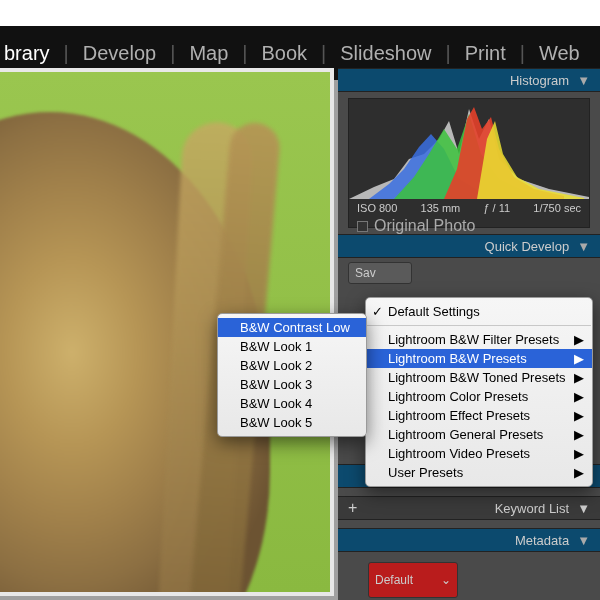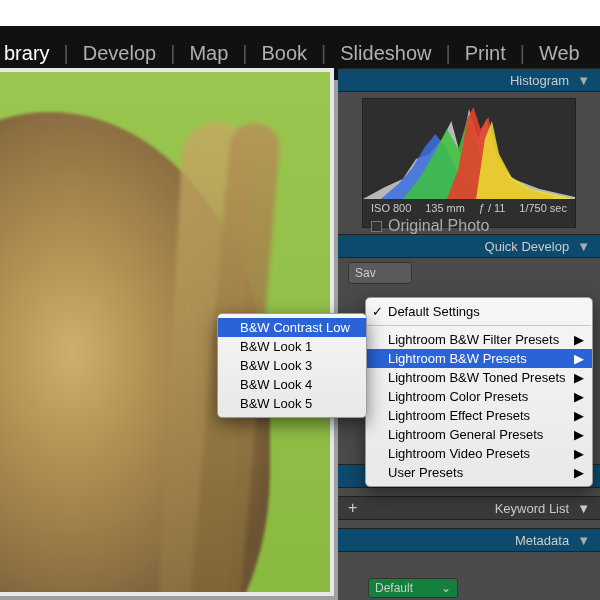--- a/index.html
+++ b/index.html
@@ -19,36 +19,36 @@
     .hair { position: absolute; top: 40px; left: -170px; width: 440px; height: 600px; background: radial-gradient(ellipse 220px 310px at 55% 40%, #cdb06b 0%, #b69555 30%, #a0804a 55%, #8c6f42 75%, #6c5332 100%); border-radius: 50% 50% 40% 40%; filter: blur(1.5px); }
     .strand1 { position: absolute; left: 210px; top: 50px; width: 50px; height: 500px; background: linear-gradient(#b69555,#7b6236); transform: rotate(5deg); border-radius: 40px; filter: blur(2px); opacity:.9;}
     .strand2 { position: absolute; left: 170px; top: 50px; width: 70px; height: 520px; background: linear-gradient(#c7a962,#8c6f42); transform: rotate(3deg); border-radius: 40px; filter: blur(2px); opacity:.8;}
 
     
     .right-panel { position: absolute; top: 68px; left: 338px; right: 0; bottom: 0; background: #4a4a4a; color: #bcbcbc; font-size: 13px; }
 
     .panel-header { display: flex; justify-content: flex-end; align-items: center; height: 24px; padding: 0 10px; background: #0c4a6e; border-top: 1px solid #222; border-bottom: 1px solid #222; color: #ccc; }
     .panel-header span.tri { margin-left: 8px; color: #aaa; }
 
-    .histogram { margin: 6px 24px; height: 130px; background: #2e2e2e; border: 1px solid #222; position: relative; }
+    .histogram { margin: 6px 10px; height: 130px; background: #2e2e2e; border: 1px solid #222; position: relative; }
     .histo-svg { width: 100%; height: 100px; display: block; }
     .histo-meta { display: flex; justify-content: space-between; padding: 3px 8px 0; font-size: 11px; color: #ccc; }
     .histo-origrow { display: flex; align-items: center; padding: 3px 8px; font-size: 16px; color: #aaa; }
     .cb { width: 11px; height: 11px; border: 1px solid #777; margin-right: 6px; background: #333; }
 
     .qd-body { padding: 4px 10px; }
     .sav-btn { height: 22px; width: 64px; background: #5a5a5a; border: 1px solid #333; border-radius: 3px; color: #ccc; font-size: 12px; text-align:left; padding-left:6px; line-height:20px;}
     .row { display: flex; align-items: center; margin-top: 8px; justify-content: space-between; }
     .stepper-group { display: flex; gap: 1px; }
     .step { width: 22px; height: 16px; background: #5c5c5c; border: 1px solid #333; }
     .reset-btn { float: right; margin: 10px 0; padding: 3px 14px; font-size: 12px; background: linear-gradient(#777,#5a5a5a); border: 1px solid #333; border-radius: 4px; color: #eee; }
     .panel-header-left { display:flex; justify-content:space-between; align-items:center; height:24px; padding:0 10px; background:#3a3a3a; border-top:1px solid #222; border-bottom:1px solid #222; color:#ccc;}
     .plus { color:#ccc; font-size:16px; }
 
-    .dd { height:20px; background:#15803d; border:1px solid #333; border-radius:3px; padding:0 6px; font-size:12px; color:#ccc; display:flex; align-items:center; justify-content:space-between; min-width:90px;}
+    .dd { height:36px; background:#b91c1c; border:1px solid #333; border-radius:3px; padding:0 6px; font-size:12px; color:#ccc; display:flex; align-items:center; justify-content:space-between; min-width:90px;}
 
     
     .menu { position: absolute; background: linear-gradient(#f6f6f6,#e8e8e8); border: 1px solid #9a9a9a; border-radius: 5px; box-shadow: 0 6px 18px rgba(0,0,0,.5); font-size: 13px; color: #000; padding: 4px 0; }
     .menu-item { padding: 1px 22px 1px 22px; white-space: nowrap; position: relative; line-height: 17px; }
     .menu-item.selected { background: #2a63d8; color: #fff; }
     .menu-item .arrow-r { position: absolute; right: 8px; top: 1px; }
     .menu-item .check { position: absolute; left: 6px; top: 1px; }
     .menu-sep { height:1px; background:#c8c8c8; margin:4px 1px; }
 
     .menu-main { top: 297px; left: 365px; width: 228px;}
@@ -163,20 +163,21 @@
       <div class="menu-item">Lightroom General Presets<span class="arrow-r">▶</span></div>
       <div class="menu-item">Lightroom Video Presets<span class="arrow-r">▶</span></div>
       <div class="menu-item">User Presets<span class="arrow-r">▶</span></div>
     </div>
 </div>
 
 <div class="menu menu-sub">
   <div id="sub-menu-items">
       <div class="menu-item selected">B&amp;W Contrast Low</div>
       <div class="menu-item">B&amp;W Look 1</div>
+      <div class="menu-item">B&amp;W Look 2</div>
       <div class="menu-item">B&amp;W Look 3</div>
       <div class="menu-item">B&amp;W Look 4</div>
       <div class="menu-item">B&amp;W Look 5</div>
     </div>
 </div>
 
 <div class="dd footer-dd">
   <span>Default</span>
     <span>⌄</span>
 </div>

